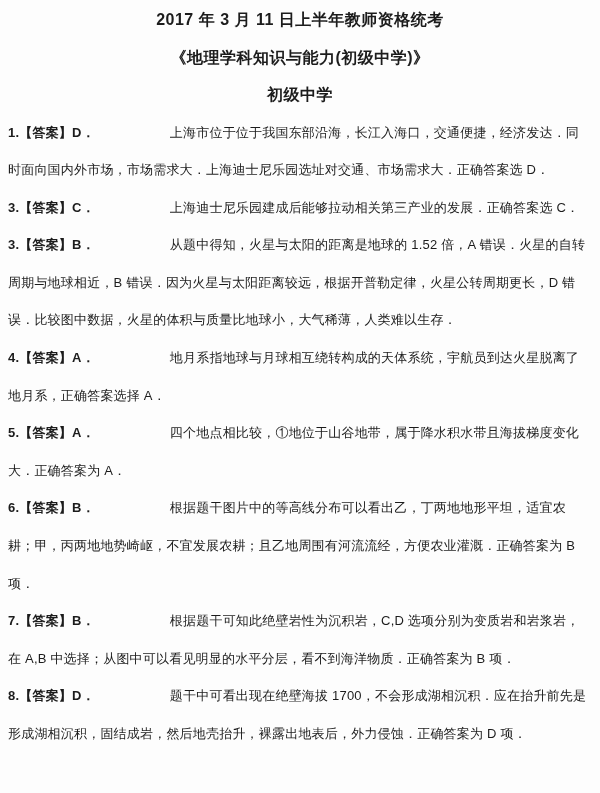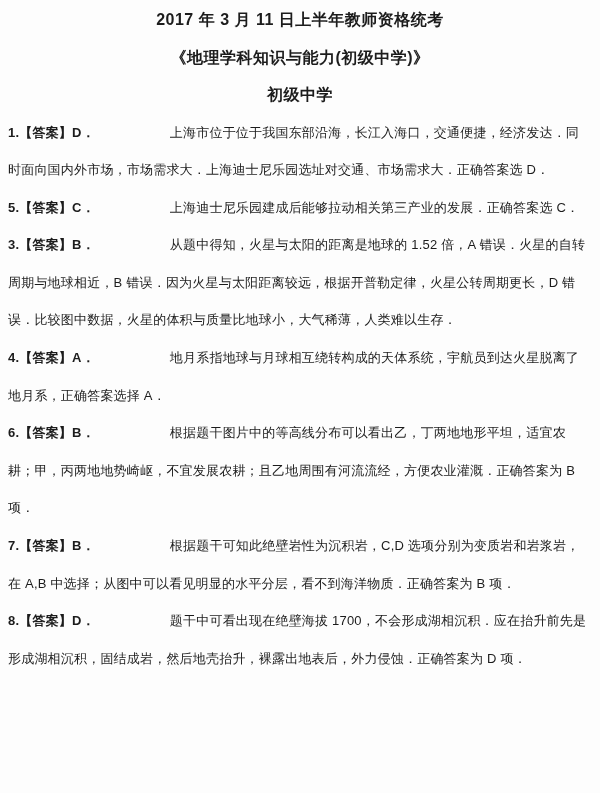--- a/index.html
+++ b/index.html
@@ -59,26 +59,27 @@
   <div class="title-block">
     <div class="title-line">2017 年 3 月 11 日上半年教师资格统考</div>
     <div class="title-line">《地理学科知识与能力(初级中学)》</div>
     <div class="title-line">初级中学</div>
   </div>
 
   <div class="answers">
 
     <p class="answer-item"><span class="answer-label">1.【答案】D．</span><span class="tab-spacer"></span><span>上海市位于位于我国东部沿海，长江入海口，交通便捷，经济发达．同时面向国内外市场，市场需求大．上海迪士尼乐园选址对交通、市场需求大．正确答案选 D．</span></p>
 
-    <p class="answer-item"><span class="answer-label">5.【答案】C．</span><span class="tab-spacer"></span><span>上海迪士尼乐园建成后能够拉动相关第三产业的发展．正确答案选 C．</span></p>
+    <p class="answer-item"><span class="answer-label">3.【答案】C．</span><span class="tab-spacer"></span><span>上海迪士尼乐园建成后能够拉动相关第三产业的发展．正确答案选 C．</span></p>
 
     <p class="answer-item"><span class="answer-label">3.【答案】B．</span><span class="tab-spacer"></span><span>从题中得知，火星与太阳的距离是地球的 1.52 倍，A 错误．火星的自转周期与地球相近，B 错误．因为火星与太阳距离较远，根据开普勒定律，火星公转周期更长，D 错误．比较图中数据，火星的体积与质量比地球小，大气稀薄，人类难以生存．</span></p>
 
     <p class="answer-item"><span class="answer-label">4.【答案】A．</span><span class="tab-spacer"></span><span>地月系指地球与月球相互绕转构成的天体系统，宇航员到达火星脱离了地月系，正确答案选择 A．</span></p>
 
+    <p class="answer-item"><span class="answer-label">5.【答案】A．</span><span class="tab-spacer"></span><span>四个地点相比较，①地位于山谷地带，属于降水积水带且海拔梯度变化大．正确答案为 A．</span></p>
 
     <p class="answer-item"><span class="answer-label">6.【答案】B．</span><span class="tab-spacer"></span><span>根据题干图片中的等高线分布可以看出乙，丁两地地形平坦，适宜农耕；甲，丙两地地势崎岖，不宜发展农耕；且乙地周围有河流流经，方便农业灌溉．正确答案为 B 项．</span></p>
 
     <p class="answer-item"><span class="answer-label">7.【答案】B．</span><span class="tab-spacer"></span><span>根据题干可知此绝壁岩性为沉积岩，C,D 选项分别为变质岩和岩浆岩，在 A,B 中选择；从图中可以看见明显的水平分层，看不到海洋物质．正确答案为 B 项．</span></p>
 
     <p class="answer-item"><span class="answer-label">8.【答案】D．</span><span class="tab-spacer"></span><span>题干中可看出现在绝壁海拔 1700，不会形成湖相沉积．应在抬升前先是形成湖相沉积，固结成岩，然后地壳抬升，裸露出地表后，外力侵蚀．正确答案为 D 项．</span></p>
 
 
   </div>
 

